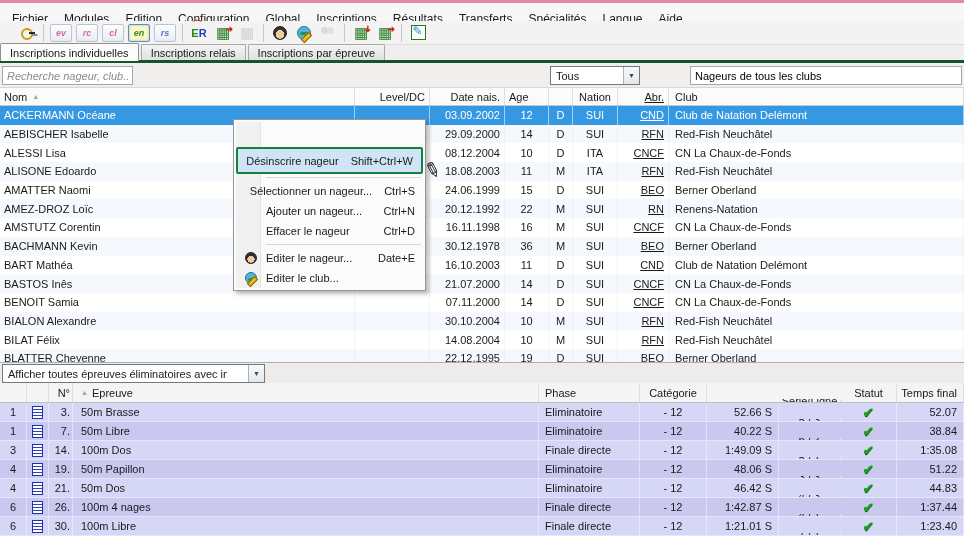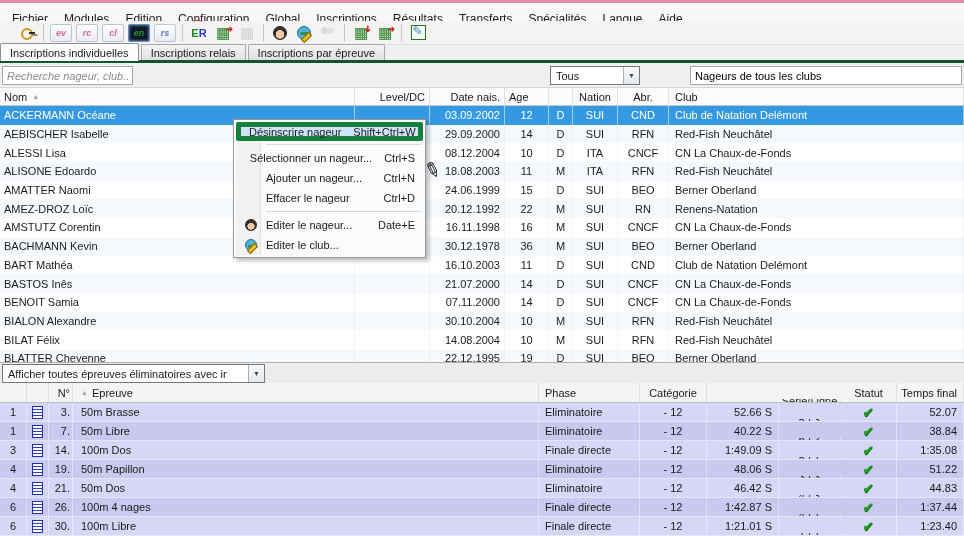--- a/index.html
+++ b/index.html
@@ -13,21 +13,21 @@
 
   
   #menubar { left:0; top:3px; width:964px; height:33px; background:#F7F7F7; display:flex; align-items:center; padding-left:4px; border-bottom:1px solid #E3E3E3; }
   .menu-item { padding:2px 8px; font-size:12px; cursor:default; }
 
   
   #toolbar { left:0; top:21px; width:964px; height:24px; background:#F4F3F2; display:flex; align-items:center; padding-left:15px; border-bottom:1px solid #DDD; }
   .tb-sep { width:1px; height:18px; background:#C8C8C8; margin:0 4px; }
   .tb-btn { width:22px; height:20px; display:flex; align-items:center; justify-content:center; margin:0 1px; border:1px solid transparent; border-radius:2px; position:relative; }
   .toggle-btn { width:22px; height:18px; margin:0 2px; border:1px solid #B8C4D8; border-radius:2px; background:linear-gradient(#FDFDFD,#E8ECF2); font-size:9px; font-style:italic; font-weight:bold; display:flex; align-items:center; justify-content:center; }
-  .toggle-btn.active { border:1px solid #5A8CC8; background:#0f172a; box-shadow:inset 0 0 3px #9CC0E0; }
+  .toggle-btn.active { border:1px solid #5A8CC8; background:#fef9c3; box-shadow:inset 0 0 3px #9CC0E0; }
 
   
   .ic-key { width:14px; height:14px; position:relative; }
   .ic-key::before { content:""; position:absolute; left:1px; top:2px; width:8px; height:8px; border:2.5px solid #C89B18; border-radius:50%; }
   .ic-key::after { content:""; position:absolute; left:9px; top:6px; width:6px; height:2.5px; background:#2A2A2A; box-shadow:3px 2px 0 -0.5px #2A2A2A; }
   .ic-er { font-size:11px; font-weight:bold; line-height:10px; position:relative; }
   .ic-er .e { color:#1E8A1E; } .ic-er .r { color:#2838C8; }
   .ic-er::before { content:"⌒"; position:absolute; left:1px; top:-8px; color:#D02020; font-size:10px; }
   .ic-grid { font-size:15px; color:#1E7A1E; line-height:14px; position:relative; }
   .ic-grid.gray { color:#A8A8A8; }
@@ -65,21 +65,21 @@
   .sort-arrow { font-size:7px; color:#9AA4AC; margin-left:5px; }
   #swimrows { left:0; top:106px; width:964px; height:256px; overflow:hidden; background:#FFF; }
   .srow { display:flex; height:18.7px; background:#FFF; }
   .srow:nth-child(even) { background:#F5F9FD; }
   .srow.selected { background:#3598E2; color:#FFF; }
   .sc { display:flex; align-items:center; padding:0 4px; white-space:nowrap; overflow:hidden; border-right:1px solid rgba(0,0,0,0.04); }
   .srow.selected .sc { border-right:1px solid rgba(255,255,255,0.55); }
   .w-name{width:355px;} .w-level{width:75px; justify-content:flex-end;}
   .w-date{width:75px; justify-content:flex-end;} .w-age{width:44px; justify-content:center;}
   .w-sex{width:24px; justify-content:center;} .w-nation{width:45px; justify-content:center;}
-  .w-abr{width:51px; justify-content:center;} .w-club{flex:1; padding-left:6px;}
+  .w-abr{width:51px; justify-content:flex-end;text-decoration:underline;} .w-club{flex:1; padding-left:6px;}
 
   
   #eventsbar { left:0; top:362px; width:964px; height:21px; background:#EDECEB; border-top:1px solid #B0B0B0; }
   #eventshead { left:0; top:383px; width:964px; height:20px; background:#F4F4F4; border-bottom:1px solid #C0C0C0; display:flex; }
   #eventrows { left:0; top:403px; width:964px; height:133px; overflow:hidden; }
   .erow { display:flex; height:19px; background:#D6D6F6; border-bottom:1px solid #E6E6FA; }
   .erow:nth-child(even) { background:#C9C9EF; }
   .ec { display:flex; align-items:center; padding:0 4px; white-space:nowrap; overflow:hidden; border-right:1px solid rgba(255,255,255,0.45); }
   .e-day{width:27px; justify-content:center;} .e-icon{width:22px; justify-content:center;}
   .e-num{width:24px; justify-content:flex-end; padding-right:2px;} .e-event{width:466px; padding-left:8px;}
@@ -89,21 +89,21 @@
   .doc-icon { width:11px; height:13px; background:repeating-linear-gradient(#FFF 0 2px, #3040C0 2px 3px); border:1px solid #2030A8; }
   .check { color:#1E9E1E; font-size:13px; font-weight:bold; text-shadow:0 1px 0 #0A5A0A; }
 
   
   #ctxmenu { left:233px; top:119px; width:193px; background:#FBFBFB; border:1px solid #979797; box-shadow:3px 3px 4px rgba(0,0,0,0.25); padding:2px; z-index:50; }
   #ctxmenu::before { content:""; position:absolute; left:2px; top:2px; bottom:2px; width:24px; background:#F1F1F1; border-right:1px solid #E2E2E2; }
   .cm-item { position:relative; display:flex; align-items:center; height:20px; padding:0 8px 0 4px; }
   .cm-item .cm-icon { width:22px; display:flex; justify-content:center; margin-right:4px; }
   .cm-item .cm-label { flex:1; white-space:nowrap; }
   .cm-item .cm-short { margin-left:12px; white-space:nowrap; }
-  .cm-item.highlight { background:#CFE4F7; border:5px solid #15803d; border-radius:2px; height:19px; }
+  .cm-item.highlight { background:#CFE4F7; border:2px solid #15803d; border-radius:2px; height:27px;margin-top:25px; }
   .cm-sep { position:relative; height:7px; display:flex; align-items:center; }
   .cm-sep::after { content:""; position:absolute; left:30px; right:2px; height:1px; background:#D8D8D8; }
 
   
   #cursor { left:424px; top:158px; width:16px; height:26px; font-size:20px; transform:rotate(18deg); color:#111; z-index:60; }
 </style>
 </head>
 <body>
 
 <div id="titlestrip" class="abs"></div>

